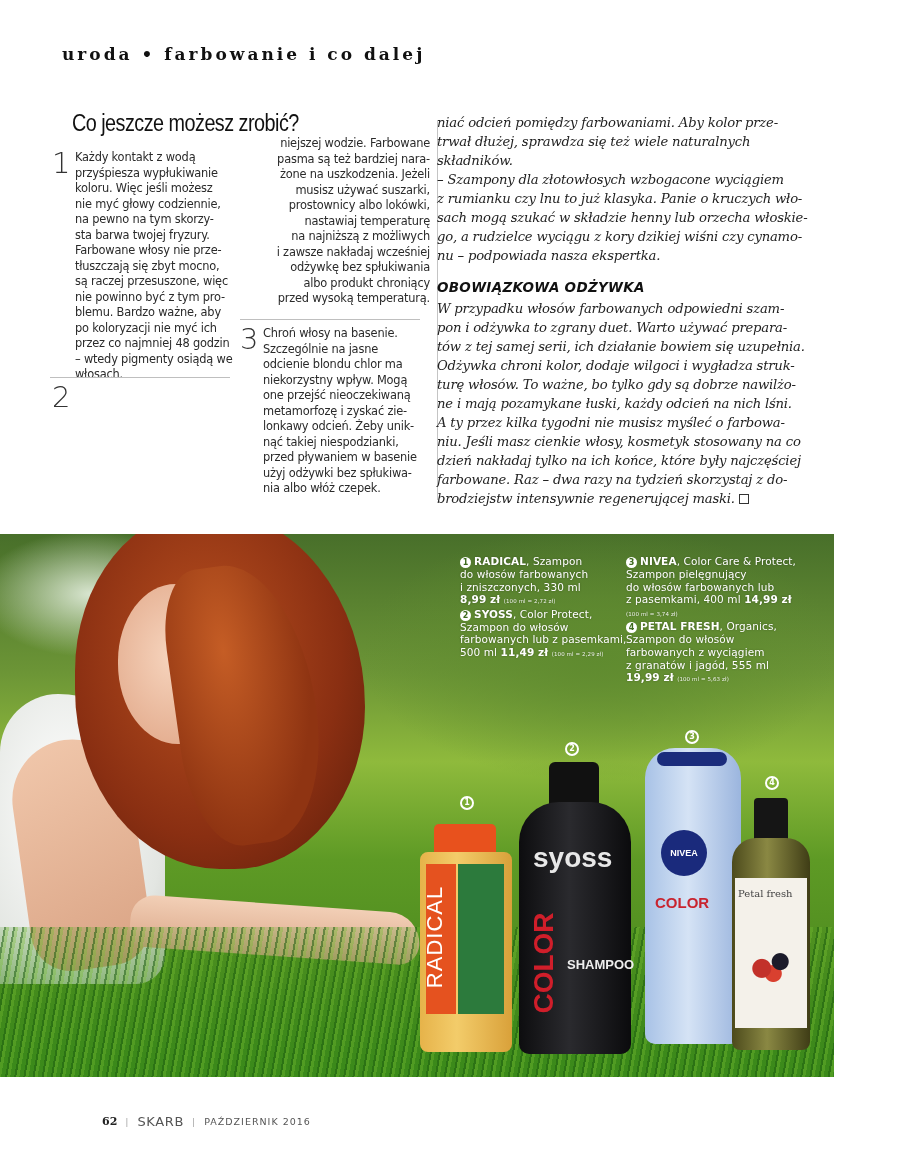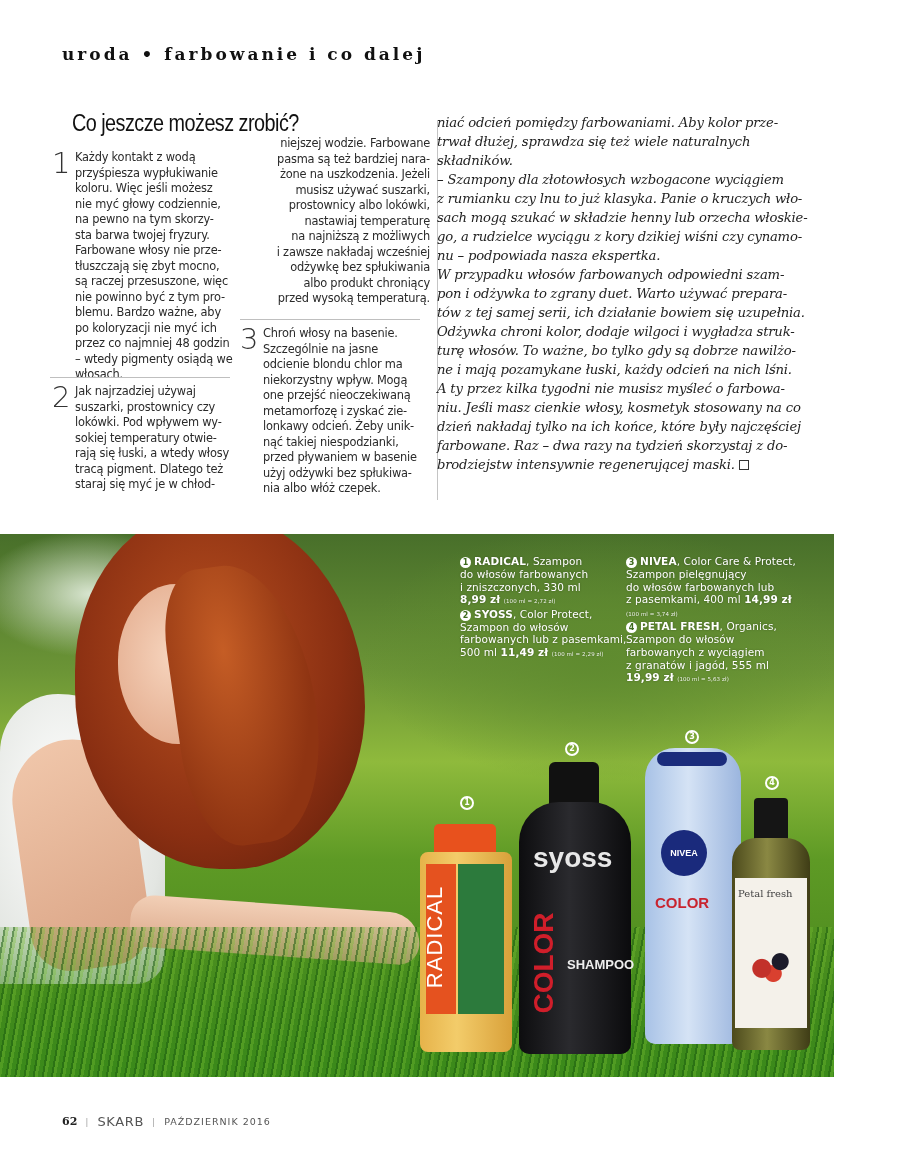--- a/index.html
+++ b/index.html
@@ -104,21 +104,21 @@
              line-height: 12.6px; color: #fff; letter-spacing: 0.1px; text-shadow: 0 0 2px rgba(0,0,0,0.35); }
   .caption .item { margin-bottom: 0; }
   .caption .circ { display: inline-block; width: 11px; height: 11px; border-radius: 50%; background: #fff;
                    color: #3e6b1e; font-size: 8px; font-weight: bold; text-align: center; line-height: 11px; margin-right: 3px; vertical-align: 0px; text-shadow: none; }
   .caption .brand { font-weight: bold; }
   .caption .price { font-weight: bold; }
   .caption .unit { font-size: 5.5px; opacity: 0.9; }
 
   .footer { position: absolute; left: 62px; top: 1114px; font-size: 9.5px; color: #555;
             font-family: "DejaVu Sans", sans-serif; letter-spacing: 1px; display: flex; align-items: center; gap: 8px; }
-  .footer .page { font-family: "DejaVu Serif", serif; font-weight: bold; font-size: 11px; color: #222; letter-spacing: 0; }
+  .footer .page { font-family: "DejaVu Serif", serif; font-weight: bold; font-size: 11px; color: #222; letter-spacing: 0; margin-left: 40px; }
   .footer .sep { color: #aaa; }
   .footer .mag { font-size: 13px; letter-spacing: 0.6px; }
 </style>
 </head>
 <body>
 
 <div class="section-header">uroda • farbowanie i co dalej</div>
 
 <div class="box-title">Co jeszcze możesz zrobić?</div>
 
@@ -138,27 +138,20 @@
 po koloryzacji nie myć ich
 przez co najmniej 48 godzin
 – wtedy pigmenty osiądą we
 włosach.</div>
 </div>
 
 <div class="tip-divider" style="left:50px; top:377px; width:180px;"></div>
 
 <div class="tip" style="left:52px; top:384px; width:185px;">
   <span class="num">2</span>
-  <div class="txt">Jak najrzadziej używaj
-suszarki, prostownicy czy
-lokówki. Pod wpływem wy-
-sokiej temperatury otwie-
-rają się łuski, a wtedy włosy
-tracą pigment. Dlatego też
-staraj się myć je w chłod-</div>
 </div>
 
 <div class="tip" style="left:240px; top:136px; width:190px;text-align:right;">
   <div class="txt" style="margin-left:22px;">niejszej wodzie. Farbowane
 pasma są też bardziej nara-
 żone na uszkodzenia. Jeżeli
 musisz używać suszarki,
 prostownicy albo lokówki,
 nastawiaj temperaturę
 na najniższą z możliwych
@@ -188,20 +181,21 @@
 <div class="col-divider"></div>
 
 <div class="article-col">
   <p>niać odcień pomiędzy farbowaniami. Aby kolor prze-
 trwał dłużej, sprawdza się też wiele naturalnych składników.
 – Szampony dla złotowłosych wzbogacone wyciągiem
 z rumianku czy lnu to już klasyka. Panie o kruczych wło-
 sach mogą szukać w składzie henny lub orzecha włoskie-
 go, a rudzielce wyciągu z kory dzikiej wiśni czy cynamo-
 nu – podpowiada nasza ekspertka.</p>
+  <div class="subhead">OBOWIĄZKOWA ODŻYWKA</div>
   <p><span>W przypadku włosów farbowanych odpowiedni szam-
 pon i odżywka to zgrany duet. Warto używać prepara-
 tów z tej samej serii, ich działanie bowiem się uzupełnia.
 Odżywka chroni kolor, dodaje wilgoci i wygładza struk-
 turę włosów. To ważne, bo tylko gdy są dobrze nawilżo-
 ne i mają pozamykane łuski, każdy odcień na nich lśni.
 A ty przez kilka tygodni nie musisz myśleć o farbowa-
 niu. Jeśli masz cienkie włosy, kosmetyk stosowany na co
 dzień nakładaj tylko na ich końce, które były najczęściej
 farbowane. Raz – dwa razy na tydzień skorzystaj z do-

